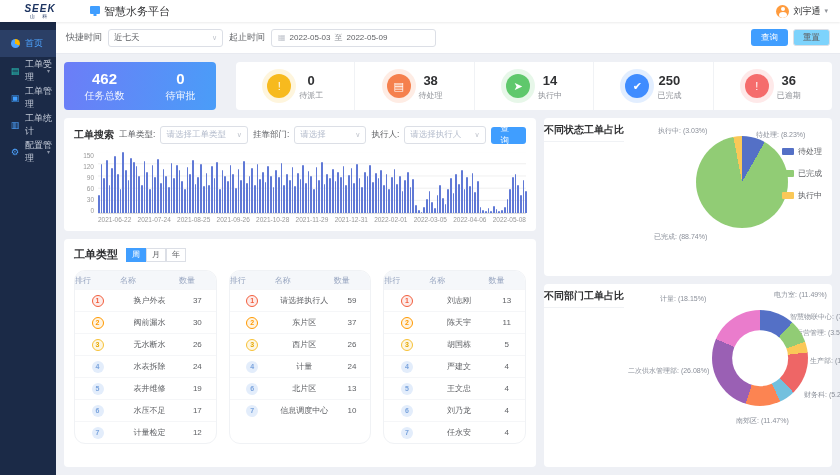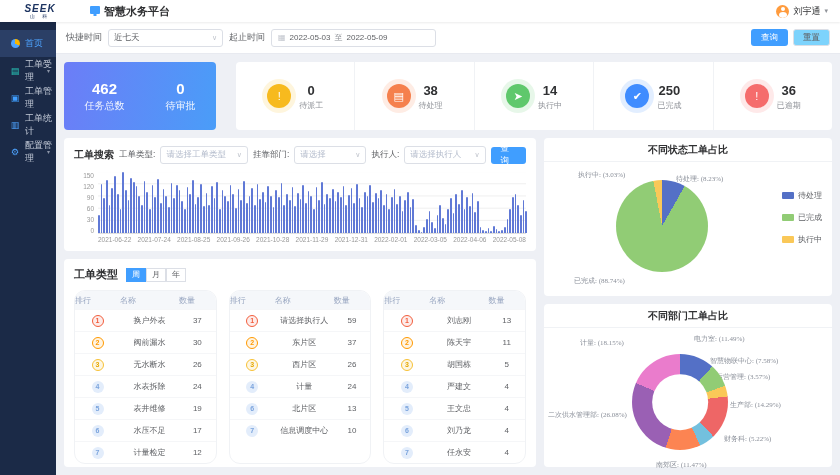--- a/index.html
+++ b/index.html
@@ -4,21 +4,21 @@
 <style>
   * { margin:0; padding:0; box-sizing:border-box; }
   body { font-family:"Liberation Sans","DejaVu Sans",sans-serif; background:#dde1e8; }
   .app { width:840px; height:475px; background:#eef0f5; overflow:hidden; position:relative; }
 
   
   .topbar { height:22px; background:#fff; display:flex; align-items:center; box-shadow:0 1px 2px rgba(0,0,0,.08); position:relative; z-index:5; }
   .logo-box { width:80px; text-align:center; line-height:1; }
   .logo-main { font-size:10px; font-weight:bold; font-style:italic; color:#1d3461; letter-spacing:1px; }
   .logo-sub { font-size:5px; color:#1d3461; letter-spacing:3px; }
-  .app-title { display:flex; align-items:center; gap:4px; padding-left:10px; font-size:11px; font-weight:bold; color:#303133; }
+  .app-title { display:flex; align-items:center; gap:4px; padding-left:10px; font-size:11px; font-weight:normal; color:#303133; }
   .plat-icon { width:10px; height:10px; display:inline-block; }
   .topbar-right { margin-left:auto; display:flex; align-items:center; gap:4px; padding-right:12px; }
   .avatar { width:13px; height:13px; border-radius:50%; background:#ff9b3d; position:relative; overflow:hidden; }
   .avatar::before { content:""; position:absolute; left:4.5px; top:2.5px; width:4px; height:4px; border-radius:50%; background:#fff; }
   .avatar::after { content:""; position:absolute; left:2.5px; top:7.5px; width:8px; height:6px; border-radius:50%; background:#fff; }
   .user-name { font-size:9px; color:#303133; }
   .caret { font-size:7px; color:#909399; }
 
   
   .body-row { display:flex; height:453px; }
@@ -42,21 +42,21 @@
   .cal-icon { color:#c0c4cc; font-size:8px; }
   .date-sep { color:#909399; }
   .fbar-btns { margin-left:auto; display:flex; gap:5px; }
   .btn { height:17px; border-radius:3px; font-size:8.5px; padding:0 9px; display:inline-flex; align-items:center; cursor:pointer; border:1px solid transparent; }
   .btn-primary { background:#409eff; color:#fff; }
   .btn-plain { background:#7dd3fc; color:#606266; border-color:#dcdfe6; }
 
   
   .content { flex:1; padding:8px; display:flex; flex-direction:column; gap:8px; overflow:hidden; }
 
-  .stats-row { display:flex; gap:20px; height:68px; flex-shrink:0; }
+  .stats-row { display:flex; gap:20px; height:48px; flex-shrink:0; }
   .total-card { width:152px; border-radius:4px; background:linear-gradient(100deg,#6c7df7 0%,#4a9df8 100%); color:#fff; display:flex; align-items:center; justify-content:space-around; }
   .total-item { text-align:center; }
   .total-val { font-size:15px; font-weight:bold; }
   .total-lbl { font-size:10px; opacity:.9; margin-top:2px; }
   .stats-card { flex:1; background:#fff; border-radius:4px; display:flex; align-items:center; }
   .stat { flex:1; display:flex; align-items:center; justify-content:center; gap:8px; position:relative; height:100%; }
   .stat + .stat { border-left:1px solid #f0f2f5; }
   .stat-icon { width:24px; height:24px; border-radius:50%; display:flex; align-items:center; justify-content:center; color:#fff; font-size:11px; }
   .stat-txt { text-align:center; }
   .stat-val { font-size:13px; font-weight:bold; color:#303133; }
@@ -96,21 +96,21 @@
   .rt-row { display:flex; align-items:center; height:22px; border-top:1px solid #f5f6f8; }
   .rt-c { font-size:8px; color:#606266; text-align:center; }
   .rank-col { width:32%; } .name-col { width:42%; } .qty-col { width:26%; }
   .badge { display:inline-flex; width:12px; height:12px; border-radius:50%; align-items:center; justify-content:center; font-size:7px; font-style:normal; font-weight:bold; }
   .badge.r1 { border:1.5px solid #f25e3d; color:#f25e3d; background:#fdecea; }
   .badge.r2 { border:1.5px solid #ff9900; color:#ff9900; background:#fff4e3; }
   .badge.r3 { border:1.5px solid #f7c137; color:#e7a800; background:#fdf6e3; }
   .badge.rn { background:#e3edfb; color:#7ba4dd; }
 
   
-  .pie-card { flex:1; display:flex; flex-direction:column; min-height:0;font-family:Liberation Serif, serif; }
+  .pie-card { flex:1; display:flex; flex-direction:row; min-height:0; }
   .pie-card.fixed { flex:none; height:158px; }
   .card-title { height:24px; display:flex; align-items:center; justify-content:center; font-size:10px; font-weight:bold; color:#303133; border-bottom:1px solid #f0f2f5; flex-shrink:0; }
   .pie-body { position:relative; flex:1; }
   .pie { position:absolute; border-radius:50%; }
   .pie1 { width:92px; height:92px; left:72px; top:18px; }
   .pie2 { width:96px; height:96px; left:88px; top:26px; }
   .hole { position:absolute; left:50%; top:50%; width:58%; height:58%; transform:translate(-50%,-50%); background:#fff; border-radius:50%; }
   .callout { position:absolute; font-size:7px; color:#8a8f99; white-space:nowrap; }
   .legend { position:absolute; right:10px; top:28px; display:flex; flex-direction:column; gap:11px; }
   .lg-item { display:flex; align-items:center; gap:4px; font-size:8px; color:#606266; }

